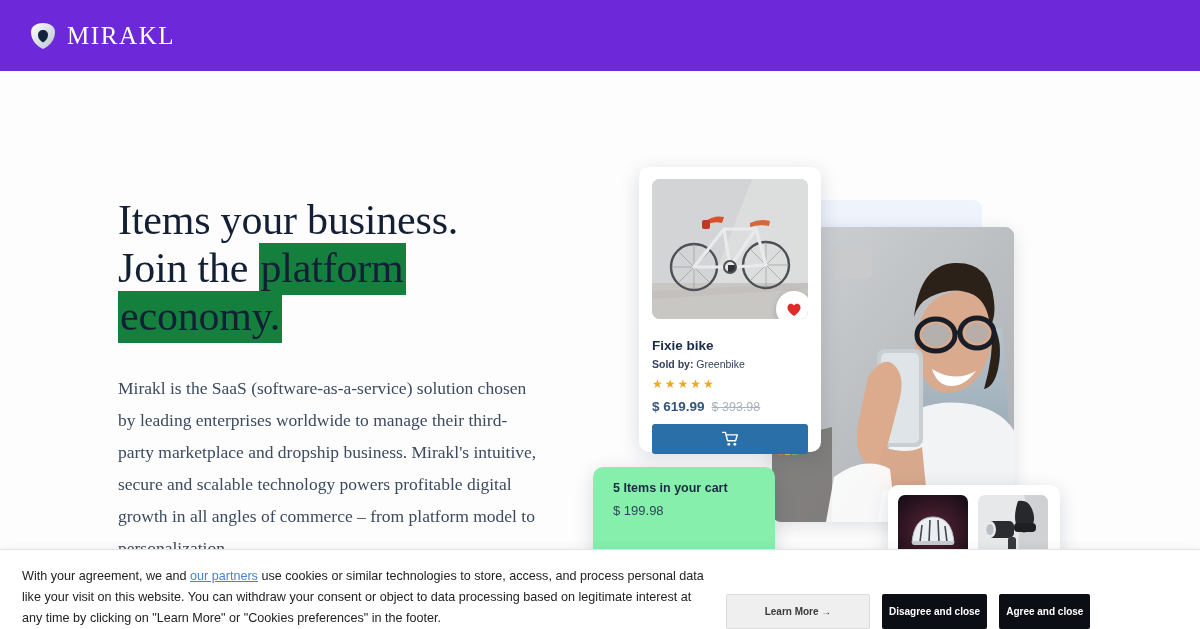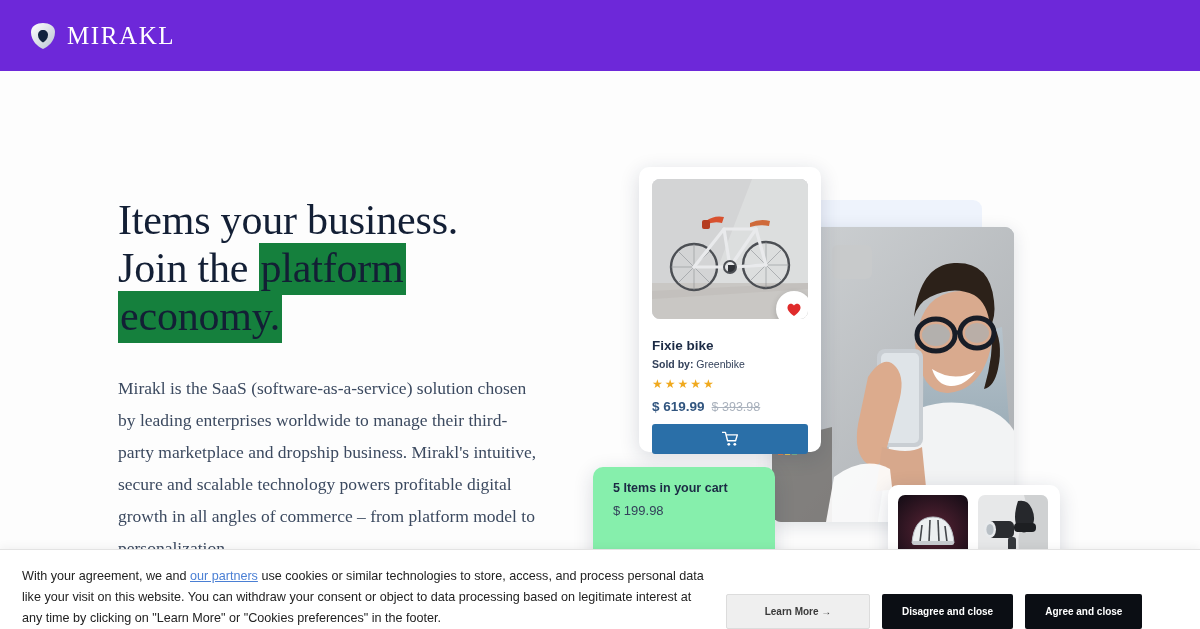--- a/index.html
+++ b/index.html
@@ -141,21 +141,21 @@
     font-size: 12.6px; line-height: 21px; color: #222222;
     font-family: "Liberation Sans", sans-serif;
   }
   .cookie-link { color: #4a7fd4; text-decoration: underline; cursor: pointer; }
   .cookie-btns { display: flex; align-items: center; gap: 12px; margin-left: 14px; }
   .btn {
     border: none; cursor: pointer; font-family: "Liberation Sans", sans-serif;
     font-size: 10px; font-weight: 700; border-radius: 2px; white-space: nowrap;
   }
   .btn-learn { background: #efefef; color: #3a3a3a; border: 1px solid #dcdcdc; width: 144px; height: 35px; }
-  .btn-dark  { background: #0b0e14; color: #ffffff; height: 35px; padding: 0 20px; }
+  .btn-dark  { background: #0b0e14; color: #ffffff; height: 35px; padding: 0 7px; }
 </style>
 </head>
 <body>
 
 <div class="page">
 
   <div class="header">
 
     <div class="logo-wrap">
       <svg class="logo-mark" viewBox="0 0 26 28">

